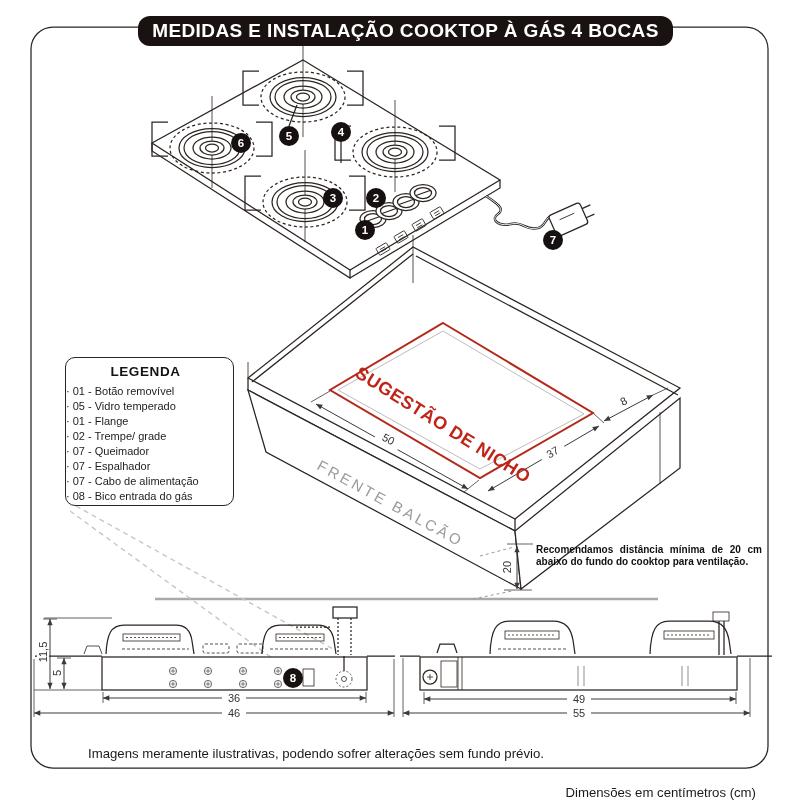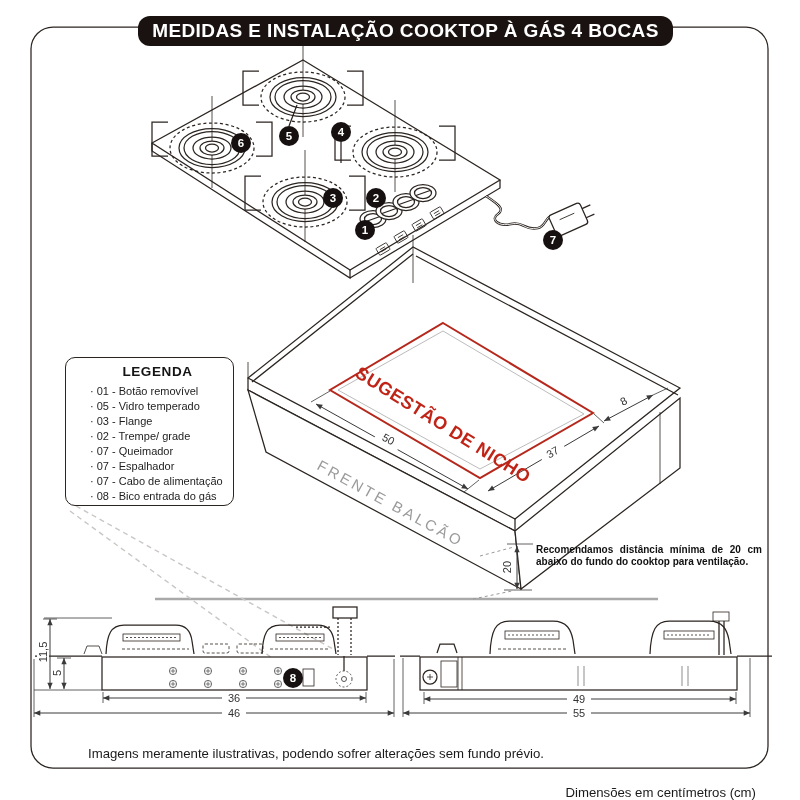--- a/index.html
+++ b/index.html
@@ -21,21 +21,21 @@
   .callout text{fill:#fff;font-size:11.5px;font-weight:700;text-anchor:middle;}
   .redline{stroke:#b5281c;stroke-width:2;fill:#fff;}
   .redtxt{fill:#c02417;font-weight:700;font-size:18px;letter-spacing:0.5px;text-anchor:middle;}
   .graytxt{fill:#9b9b9b;font-size:15px;letter-spacing:3px;text-anchor:middle;}
   svg text{font-family:"Liberation Sans",sans-serif;}
   
   .title{position:absolute;left:138px;top:16px;width:535px;height:30px;background:#191210;
          border-radius:12px;color:#fff;display:flex;align-items:center;justify-content:center;
          font-size:19px;font-weight:700;letter-spacing:0.4px;white-space:nowrap;}
   .legend{position:absolute;left:65px;top:357px;width:169px;height:149px;box-sizing:border-box;
-          border:1.6px solid #2b2420;border-radius:10px;background:#fff;padding:6px 0 0 24px;}
+          border:1.6px solid #2b2420;border-radius:10px;background:#fff;padding:6px 0 0 0;}
   .legend .lg-title{text-align:center;font-size:13.5px;font-weight:700;letter-spacing:0.6px;
           color:#141414;margin:0 8px 5px 0;}
   .legend .lg-item{font-size:11px;font-weight:400;line-height:15px;color:#1d1d1d;white-space:nowrap;}
   .rec{position:absolute;left:536px;top:544px;width:226px;font-size:10px;font-weight:700;
        color:#111;line-height:1.24;text-align:justify;}
   .foot{position:absolute;top:746px;font-size:13.2px;color:#1a1a1a;white-space:nowrap;}
   .foot.l{left:88px;} .foot.r{right:44px;margin-top:39px;}
 </style>
 </head>
 <body>
@@ -268,21 +268,21 @@
         <text y="4">8</text>
       </g>
 </svg>
 
 <div class="title">MEDIDAS E INSTALAÇÃO COOKTOP À GÁS 4 BOCAS</div>
 
 <div class="legend">
   <div class="lg-title">LEGENDA</div>
   <div class="lg-item">· 01 - Botão removível</div>
   <div class="lg-item">· 05 - Vidro temperado</div>
-  <div class="lg-item">· 03 - Flange</div>
+  <div class="lg-item">· 01 - Flange</div>
   <div class="lg-item">· 02 - Trempe/ grade</div>
   <div class="lg-item">· 07 - Queimador</div>
   <div class="lg-item">· 07 - Espalhador</div>
   <div class="lg-item">· 07 - Cabo de alimentação</div>
   <div class="lg-item">· 08 - Bico entrada do gás</div>
 </div>
 
 <div class="rec">Recomendamos distância mínima de 20 cm abaixo do fundo do cooktop para ventilação.</div>
 
 <div class="foot l">Imagens meramente ilustrativas, podendo sofrer alterações sem fundo prévio.</div>

